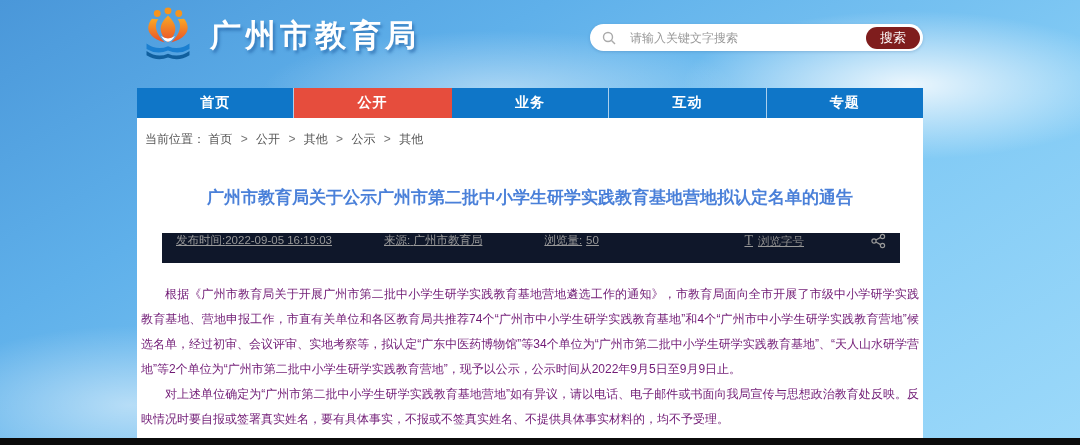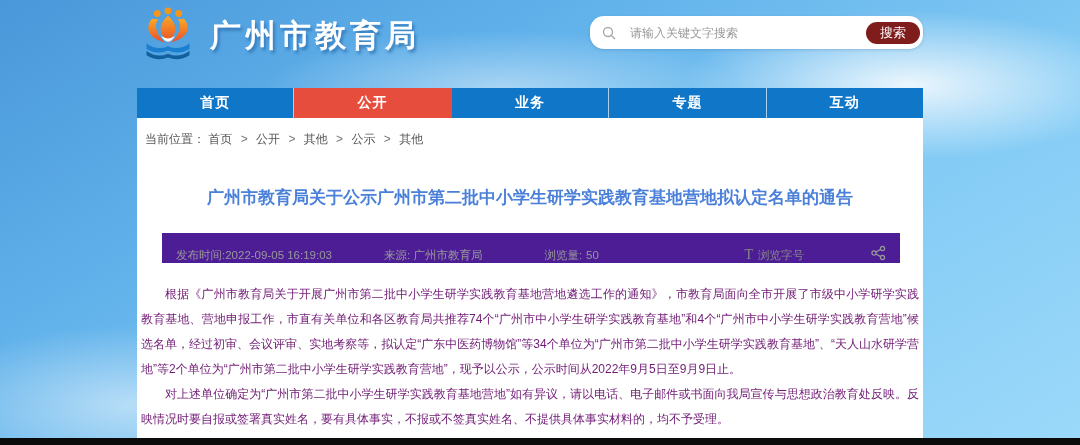--- a/index.html
+++ b/index.html
@@ -22,21 +22,21 @@
     background:radial-gradient(ellipse at center,rgba(255,255,255,.5) 0%,rgba(255,255,255,0) 70%);}
 
   
   .brand{position:absolute;left:140px;top:7px;display:flex;align-items:center;cursor:pointer;}
   .brand svg{width:56px;height:58px;display:block;}
   .site-title{
     margin-left:14px;color:#ffffff;font-size:31px;font-weight:bold;letter-spacing:4px;
     text-shadow:2px 3px 3px rgba(20,80,150,.5);
   }
   .searchbar{
-    position:absolute;left:590px;top:16px;width:333px;height:33px;
+    position:absolute;left:590px;top:24px;width:333px;height:27px;
     background:#ffffff;border-radius:14px;display:flex;align-items:center;
     box-shadow:0 1px 3px rgba(40,90,150,.25);
   }
   .searchbar .mag{margin-left:12px;flex:0 0 auto;display:flex;}
   .searchbar input{
     flex:1;border:none;outline:none;background:transparent;
     font-size:12px;color:#333;padding:0 8px 0 14px;
     font-family:"Liberation Sans","DejaVu Sans",sans-serif;
   }
   .searchbar input::placeholder{color:#999;}
@@ -61,22 +61,22 @@
     position:absolute;left:137px;top:118px;width:786px;height:320px;
     background:#ffffff;box-sizing:border-box;overflow:hidden;
   }
   .breadcrumb{padding:13px 8px 0 8px;font-size:12px;color:#555;}
   .breadcrumb .crumb{color:#555;cursor:pointer;text-decoration:none;}
   .breadcrumb .sep{margin:0 5px;color:#777;}
   .article-title{
     margin:38px 24px 0;text-align:center;font-size:17px;font-weight:bold;color:#4a80d9;
   }
   .meta-bar{
-    margin:24px 23px 0 25px;height:30px;background:#4c1d95;
-    display:flex;align-items:flex-end;font-size:11.5px;color:#999;padding:0 14px;box-sizing:border-box;
+    margin:24px 23px 0 25px;height:30px;background:#0f172a;
+    display:flex;align-items:flex-start;font-size:11.5px;color:#999;padding:0 14px;box-sizing:border-box;text-decoration:underline;
   }
   .meta-item{white-space:nowrap;}
   .meta-src{margin-left:52px;}
   .meta-views{margin-left:62px;}
   .meta-views .val{margin-left:4px;}
   .meta-font{margin-left:auto;margin-right:66px;cursor:pointer;color:#888;}
   .meta-font .t{font-size:14px;margin-right:5px;font-family:"Liberation Serif","DejaVu Serif",serif;}
   .share-btn{display:flex;align-items:center;cursor:pointer;}
 
   .article-body{margin:19px 4px 0;color:#701a75;font-size:12px;line-height:25px;text-align:justify;}
@@ -123,22 +123,22 @@
       </svg>
     </span>
     <input type="text" placeholder="请输入关键文字搜索" style="">
     <button class="search-btn">搜索</button>
   </div>
 
   <nav class="nav">
     <div class="nav-tab">首页</div>
     <div class="nav-tab active">公开</div>
     <div class="nav-tab">业务</div>
+    <div class="nav-tab">互动</div>
     <div class="nav-tab">专题</div>
-    <div class="nav-tab">互动</div>
   </nav>
 
   <main class="content">
     <div class="breadcrumb">
       <span>当前位置：</span>
       <a class="crumb">首页</a>
       <span class="sep">&gt;</span>
       <a class="crumb">公开</a>
       <span class="sep">&gt;</span>
       <a class="crumb">其他</a>

